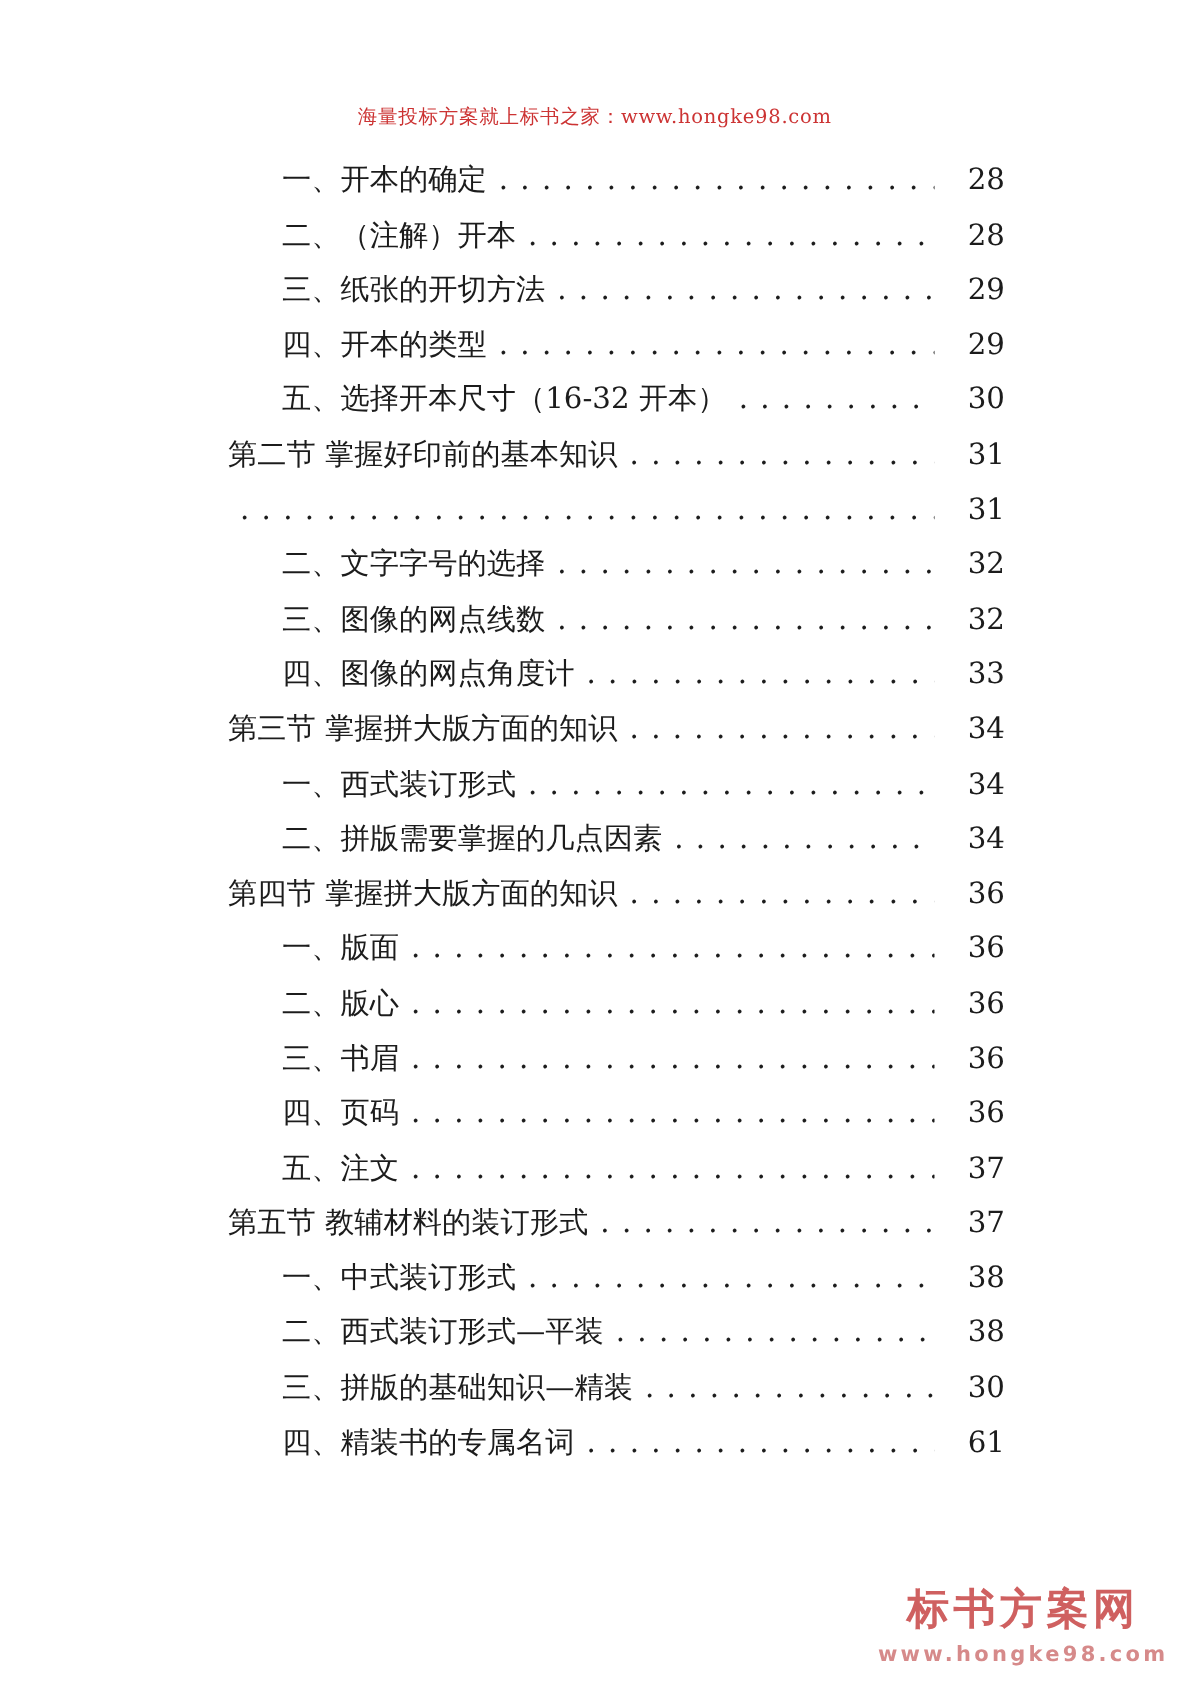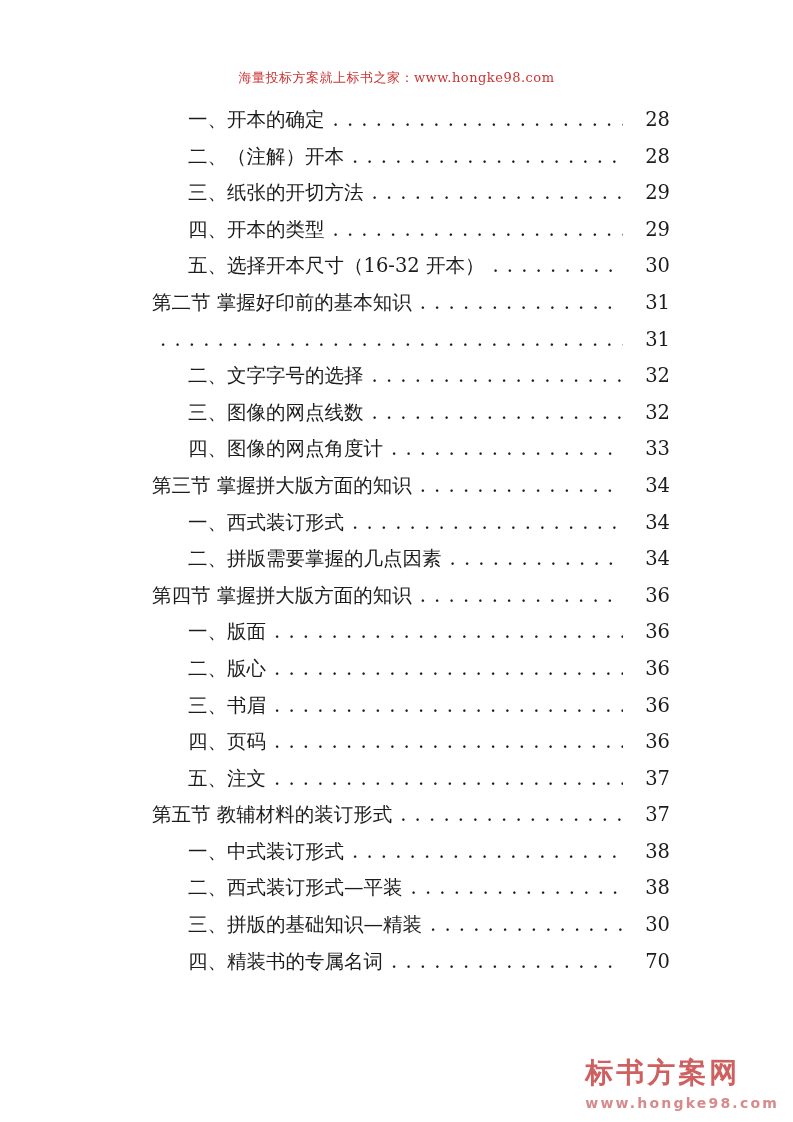--- a/index.html
+++ b/index.html
@@ -57,21 +57,21 @@
     color: var(--text-color, #1c1c1c);
   }
   .toc-page {
     flex: 0 0 auto;
     margin-left: 20px;
   }
   .corner-watermark {
     position: absolute;
     top: 1054px;
     right: 14px;
-    text-align: left;
+    text-align: center;
     font-family: "DejaVu Sans", "Liberation Sans", sans-serif;
   }
   .wm-title {
     font-size: 28px;
     font-weight: bold;
     letter-spacing: 3px;
     color: var(--wm-title-color, #cf6060);
   }
   .wm-url {
     font-size: 14px;
@@ -199,21 +199,21 @@
       <span class="toc-page">38</span>
     </div>
       <div class="toc-row sub">
       <span class="toc-label">三、拼版的基础知识—精装</span>
       <span class="toc-leader">. . . . . . . . . . . . . . . . . . . . . . . . . . . . . . . . . . . . . . . . . . . . . . . . . . . . . . . . . . . . . . . . . . . . . . . . . . . . . . . . </span>
       <span class="toc-page">30</span>
     </div>
       <div class="toc-row sub">
       <span class="toc-label">四、精装书的专属名词</span>
       <span class="toc-leader">. . . . . . . . . . . . . . . . . . . . . . . . . . . . . . . . . . . . . . . . . . . . . . . . . . . . . . . . . . . . . . . . . . . . . . . . . . . . . . . . </span>
-      <span class="toc-page">70</span>
+      <span class="toc-page">61</span>
     </div>
     </div>
 
   <div class="corner-watermark">
     <div class="wm-title">标书方案网</div>
     <div class="wm-url">www.hongke98.com</div>
   </div>
 
 </div>
 

